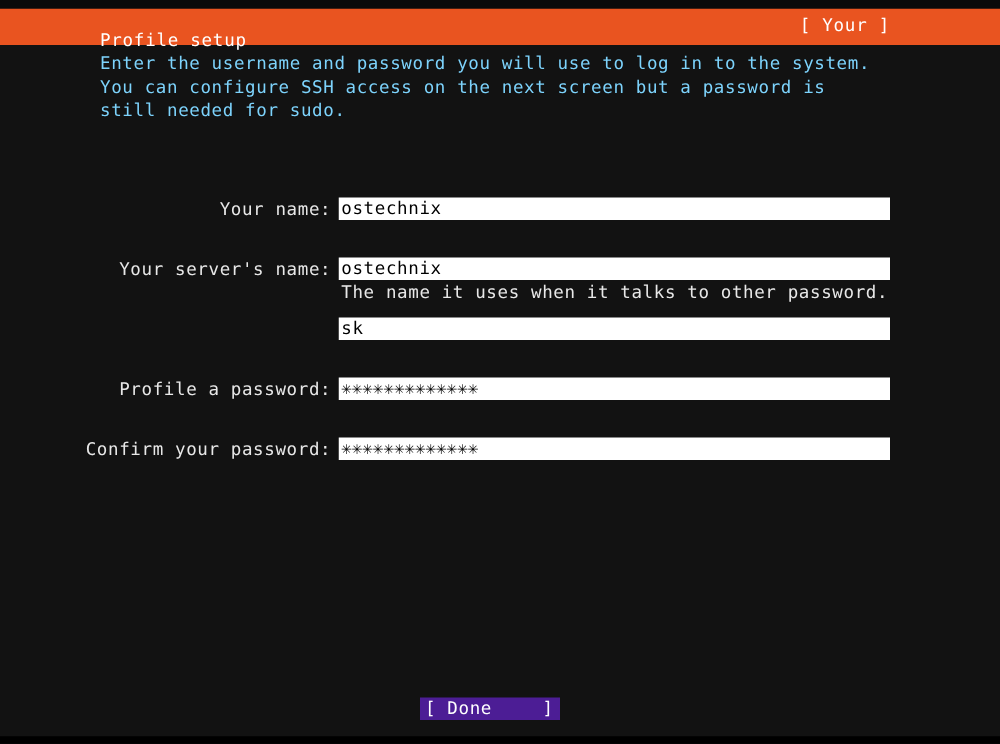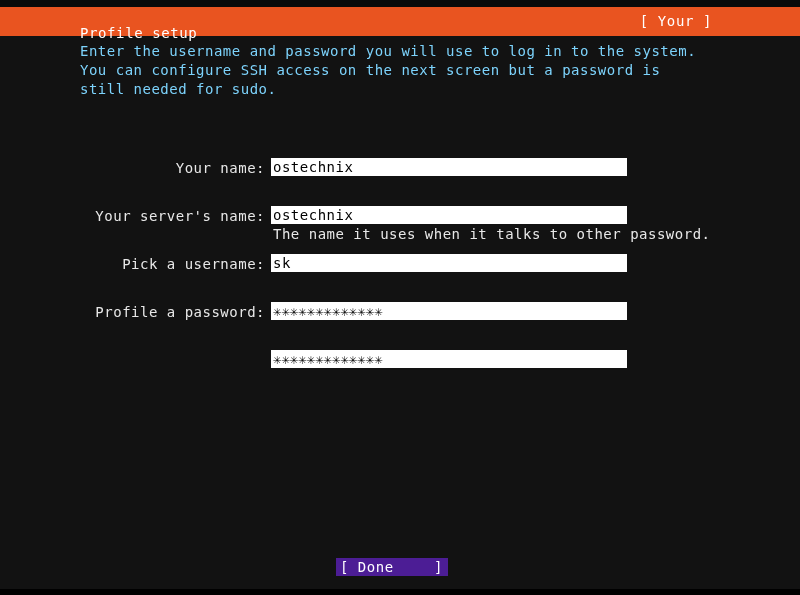--- a/index.html
+++ b/index.html
@@ -103,21 +103,21 @@
     color: #e8e8e8;
     font-size: 14px;
     line-height: 18px;
     white-space: pre;
     letter-spacing: 0.5px;
   }
   .field {
     position: absolute;
     left: 271px;
     top: 0;
-    width: 356px;
+    width: 441px;
     height: 18px;
     background: #ffffff;
     color: #000000;
     font-size: 14px;
     line-height: 18px;
     white-space: pre;
     overflow: hidden;
     box-sizing: border-box;
     padding-left: 2px;
     letter-spacing: 0.5px;
@@ -184,30 +184,30 @@
       <div class="field">ostechnix</div>
     </div>
 
     <div class="row">
       <span class="label">Your server's name:</span>
       <div class="field">ostechnix</div>
       <span class="hint">The name it uses when it talks to other password.</span>
     </div>
 
     <div class="row">
-      <span class="label">Pick a username:</span>
       <div class="field">sk</div>
     </div>
 
     <div class="row">
       <span class="label">Profile a password:</span>
       <div class="field pw">✳✳✳✳✳✳✳✳✳✳✳✳✳</div>
     </div>
 
     <div class="row">
+      <span class="label">Confirm your password:</span>
       <div class="field pw">✳✳✳✳✳✳✳✳✳✳✳✳✳</div>
     </div>
 
   </div>
 
   <div class="done-button">
     <span class="done-left">[ Done</span>
     <span class="done-right">]</span>
   </div>
 

